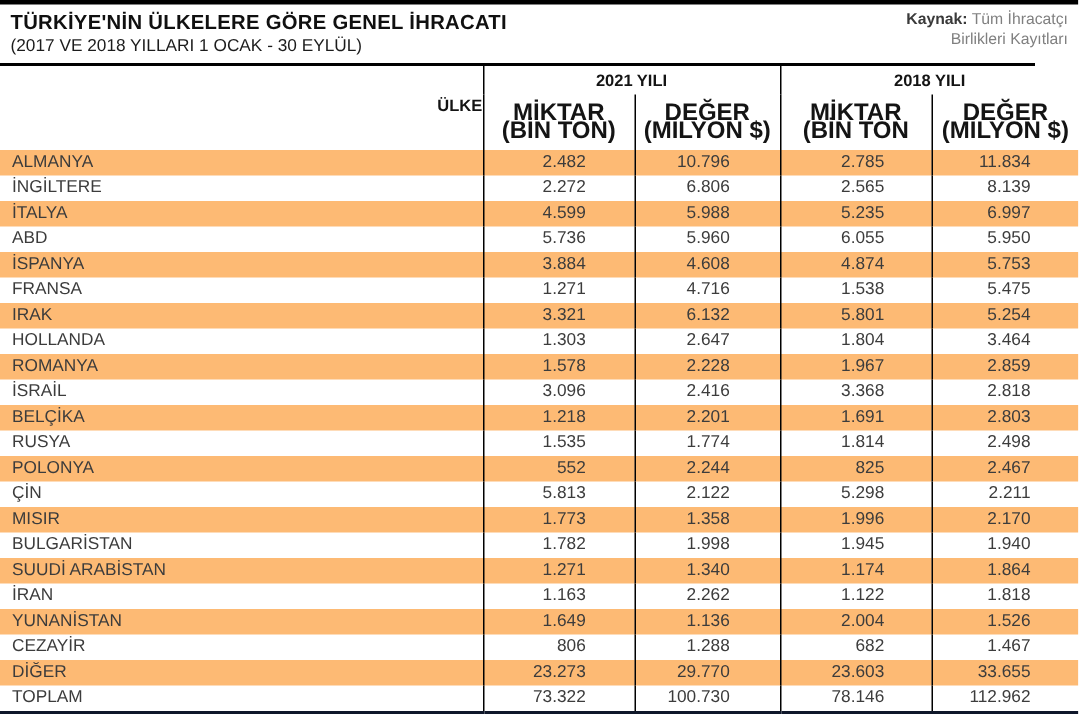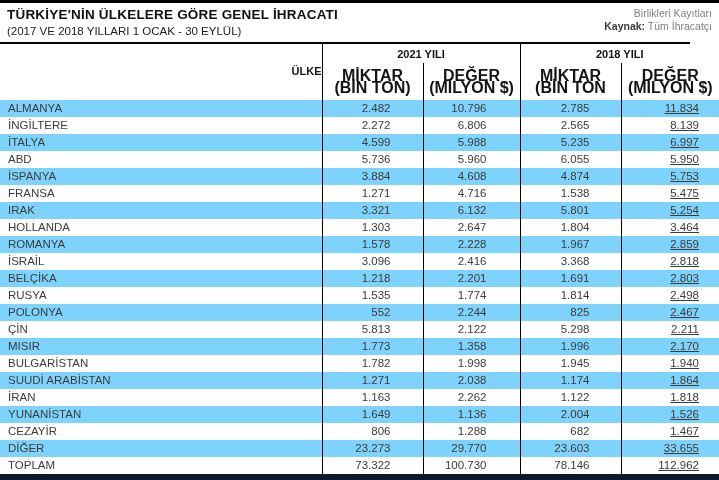--- a/index.html
+++ b/index.html
@@ -31,39 +31,39 @@
   th.ulke { text-align: right; padding-left: 8px; font-size: 11px; vertical-align: middle; }
   tr.year-row th.year { height: 19px; font-size: 11px; text-align: center; vertical-align: middle; border-left: 1px solid #000; padding-top: 2px; }
   tr.sub-row th { height: 37px; font-size: 16px; line-height: 12px; text-align: center; vertical-align: middle; border-left: 1px solid #000; white-space: pre-line; }
 
   tbody td { height: 17px; font-size: 11.5px; color: #3c3c3c; padding: 0; line-height: 17px; }
   tbody td:first-child { text-align: left; padding-left: 8px; }
   tbody td + td { border-left: 1px solid #000; text-align: right; }
   tbody td:nth-child(2) { padding-right: 32px; }
   tbody td:nth-child(3) { padding-right: 33px; }
   tbody td:nth-child(4) { padding-right: 31px; }
-  tbody td:nth-child(5) { padding-right: 20px; text-decoration: underline; }
-  tbody tr.stripe { background: #7dd3fc; }
-  tbody tr:last-child td { border-bottom: 6px solid #0f172a; }
+  tbody td:nth-child(5) { padding-right: 32px; }
+  tbody tr.stripe { background: #fdba74; }
+  tbody tr:last-child td { border-bottom: 2px solid #0f172a; }
 </style>
 </head>
 <body>
 
 <div class="page">
 
   <div class="top-rule"></div>
 
   <div class="head">
     <div class="head-left">
       <h1 class="title">TÜRKİYE'NİN ÜLKELERE GÖRE GENEL İHRACATI</h1>
       <div class="subtitle">(2017 VE 2018 YILLARI 1 OCAK - 30 EYLÜL)</div>
     </div>
     <div class="source">
+      <div><span class="k">Kaynak:</span> <span>Tüm İhracatçı</span></div>
       <div>Birlikleri Kayıtları</div>
-      <div><span class="k">Kaynak:</span> <span>Tüm İhracatçı</span></div>
     </div>
   </div>
 
   <div class="table-wrap">
     <div class="table-top-border"></div>
     <table>
       <colgroup>
         <col class="c1">
           <col class="c2">
           <col class="c3">
@@ -196,21 +196,21 @@
           <tr>
             <td>BULGARİSTAN</td>
             <td>1.782</td>
             <td>1.998</td>
             <td>1.945</td>
             <td>1.940</td>
           </tr>
           <tr class="stripe">
             <td>SUUDİ ARABİSTAN</td>
             <td>1.271</td>
-            <td>2.038</td>
+            <td>1.340</td>
             <td>1.174</td>
             <td>1.864</td>
           </tr>
           <tr>
             <td>İRAN</td>
             <td>1.163</td>
             <td>2.262</td>
             <td>1.122</td>
             <td>1.818</td>
           </tr>

